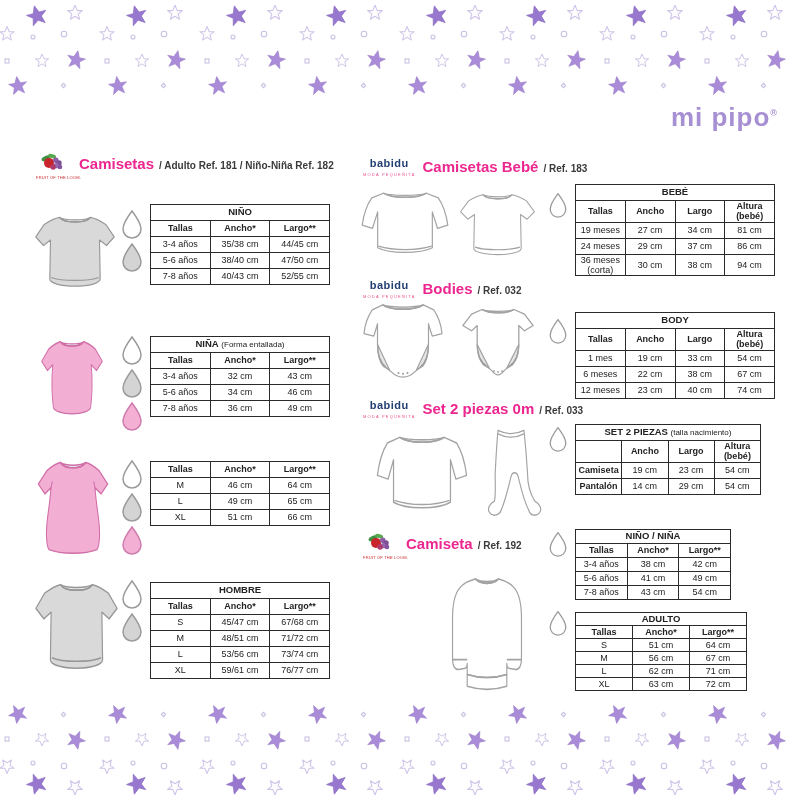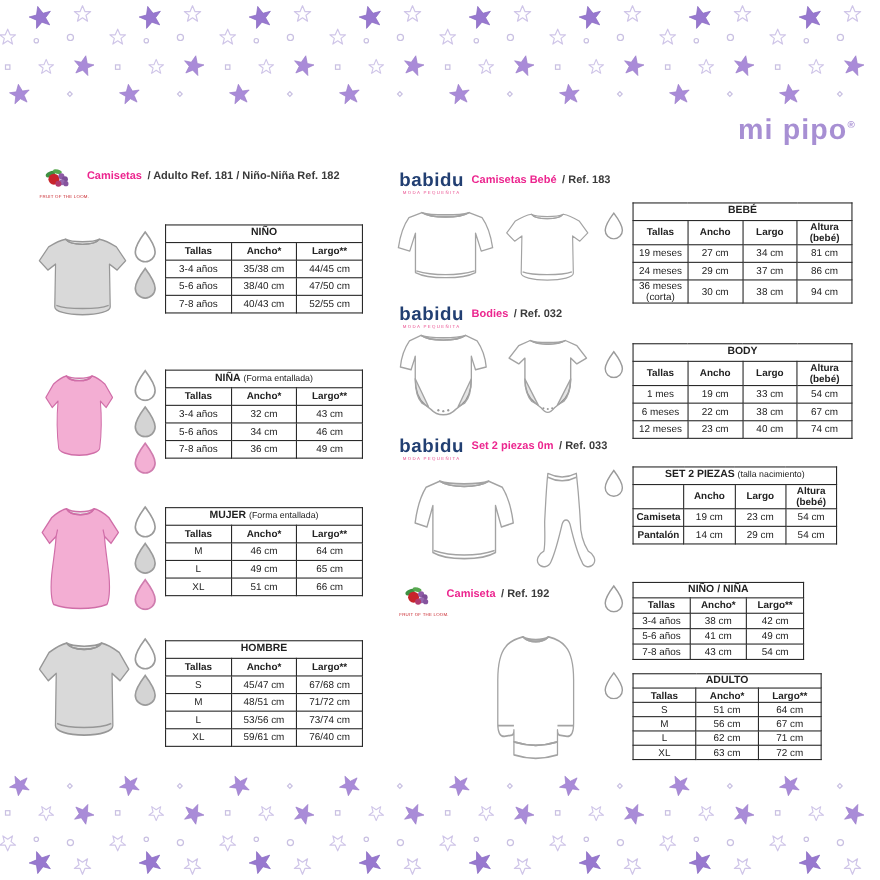--- a/index.html
+++ b/index.html
@@ -14,24 +14,24 @@
   .s-out{fill:none;stroke:#cfc5e8;stroke-width:1.4;stroke-linejoin:round;}
   .s-dot{fill:none;stroke:#c9c0e2;stroke-width:1.1;}
   
   .mipipo{position:absolute;top:102px;right:22px;color:#a78fd3;font-weight:bold;
           font-size:26px;letter-spacing:1px;}
   .mipipo sup{font-size:9px;}
   .sec-head{position:absolute;display:flex;align-items:flex-start;gap:7px;}
   .fruit{width:36px;text-align:center;flex:none;}
   .fruit-caption{font-size:4px;color:#c8242b;letter-spacing:.2px;margin-top:-1px;white-space:nowrap;}
   .babidu{flex:none;text-align:center;}
-  .babidu-name{font-size:17px;font-weight:bold;color:#223f72;letter-spacing:.5px;line-height:17px;}
+  .babidu-name{font-size:11px;font-weight:bold;color:#223f72;letter-spacing:.5px;line-height:17px;}
   .babidu-tag{font-size:4px;color:#e94f8f;letter-spacing:1.2px;white-space:nowrap;}
   .head-text{display:flex;align-items:baseline;gap:5px;padding-top:3px;white-space:nowrap;}
-  .sec-title{color:#ec268f;font-size:10px;font-weight:bold;}
+  .sec-title{color:#ec268f;font-size:15px;font-weight:bold;}
   .sec-ref{color:#3a3a3a;font-size:10px;font-weight:bold;}
   
   .tbl{position:absolute;border-collapse:collapse;table-layout:fixed;background:#fff;}
   .tbl td,.tbl th{border:1px solid #2a2a2a;font-size:9px;text-align:center;
        padding:0 2px;height:15px;color:#222;white-space:pre-line;line-height:1.15;}
   .tbl th{font-weight:bold;}
   .tbl .trow-title td{font-size:9.5px;}
   .tbl .bold{font-weight:bold;}
   .tnote{font-weight:normal;font-size:8px;}
   .t4 th:first-child,.t4 td:first-child{width:27%;}
@@ -258,23 +258,20 @@
       </svg>
       <svg viewBox="0 0 24 30">
         <path class="d-gray" d="M12,2 C12,2 3,14 3,20 a9,9 0 0 0 18,0 C21,14 12,2 12,2 Z"></path>
       </svg>
       <svg viewBox="0 0 24 30">
         <path class="d-pink" d="M12,2 C12,2 3,14 3,20 a9,9 0 0 0 18,0 C21,14 12,2 12,2 Z"></path>
       </svg>
     </div>
   <table class="tbl t3" style="left:150px;top:461px;width:180px;">
       <tbody>
-        <tr class="trow-title">
-          <td colspan="3"><b>MUJER</b> <span class="tnote">(Forma entallada)</span></td>
-        </tr>
         <tr>
           <th>Tallas</th>
           <th>Ancho*</th>
           <th>Largo**</th>
         </tr>
         <tr>
           <td>M</td>
           <td>46 cm</td>
           <td>64 cm</td>
         </tr>
@@ -323,21 +320,21 @@
           <td>71/72 cm</td>
         </tr>
         <tr>
           <td>L</td>
           <td>53/56 cm</td>
           <td>73/74 cm</td>
         </tr>
         <tr>
           <td>XL</td>
           <td>59/61 cm</td>
-          <td>76/40 cm</td>
+          <td>76/77 cm</td>
         </tr>
       </tbody>
     </table>
 
   <div class="sec-head" style="left:363px;top:155px;">
     <div class="babidu">
       <div class="babidu-name">babidu</div>
       <div class="babidu-tag">MODA PEQUEÑITA</div>
     </div>
     <div class="head-text">

